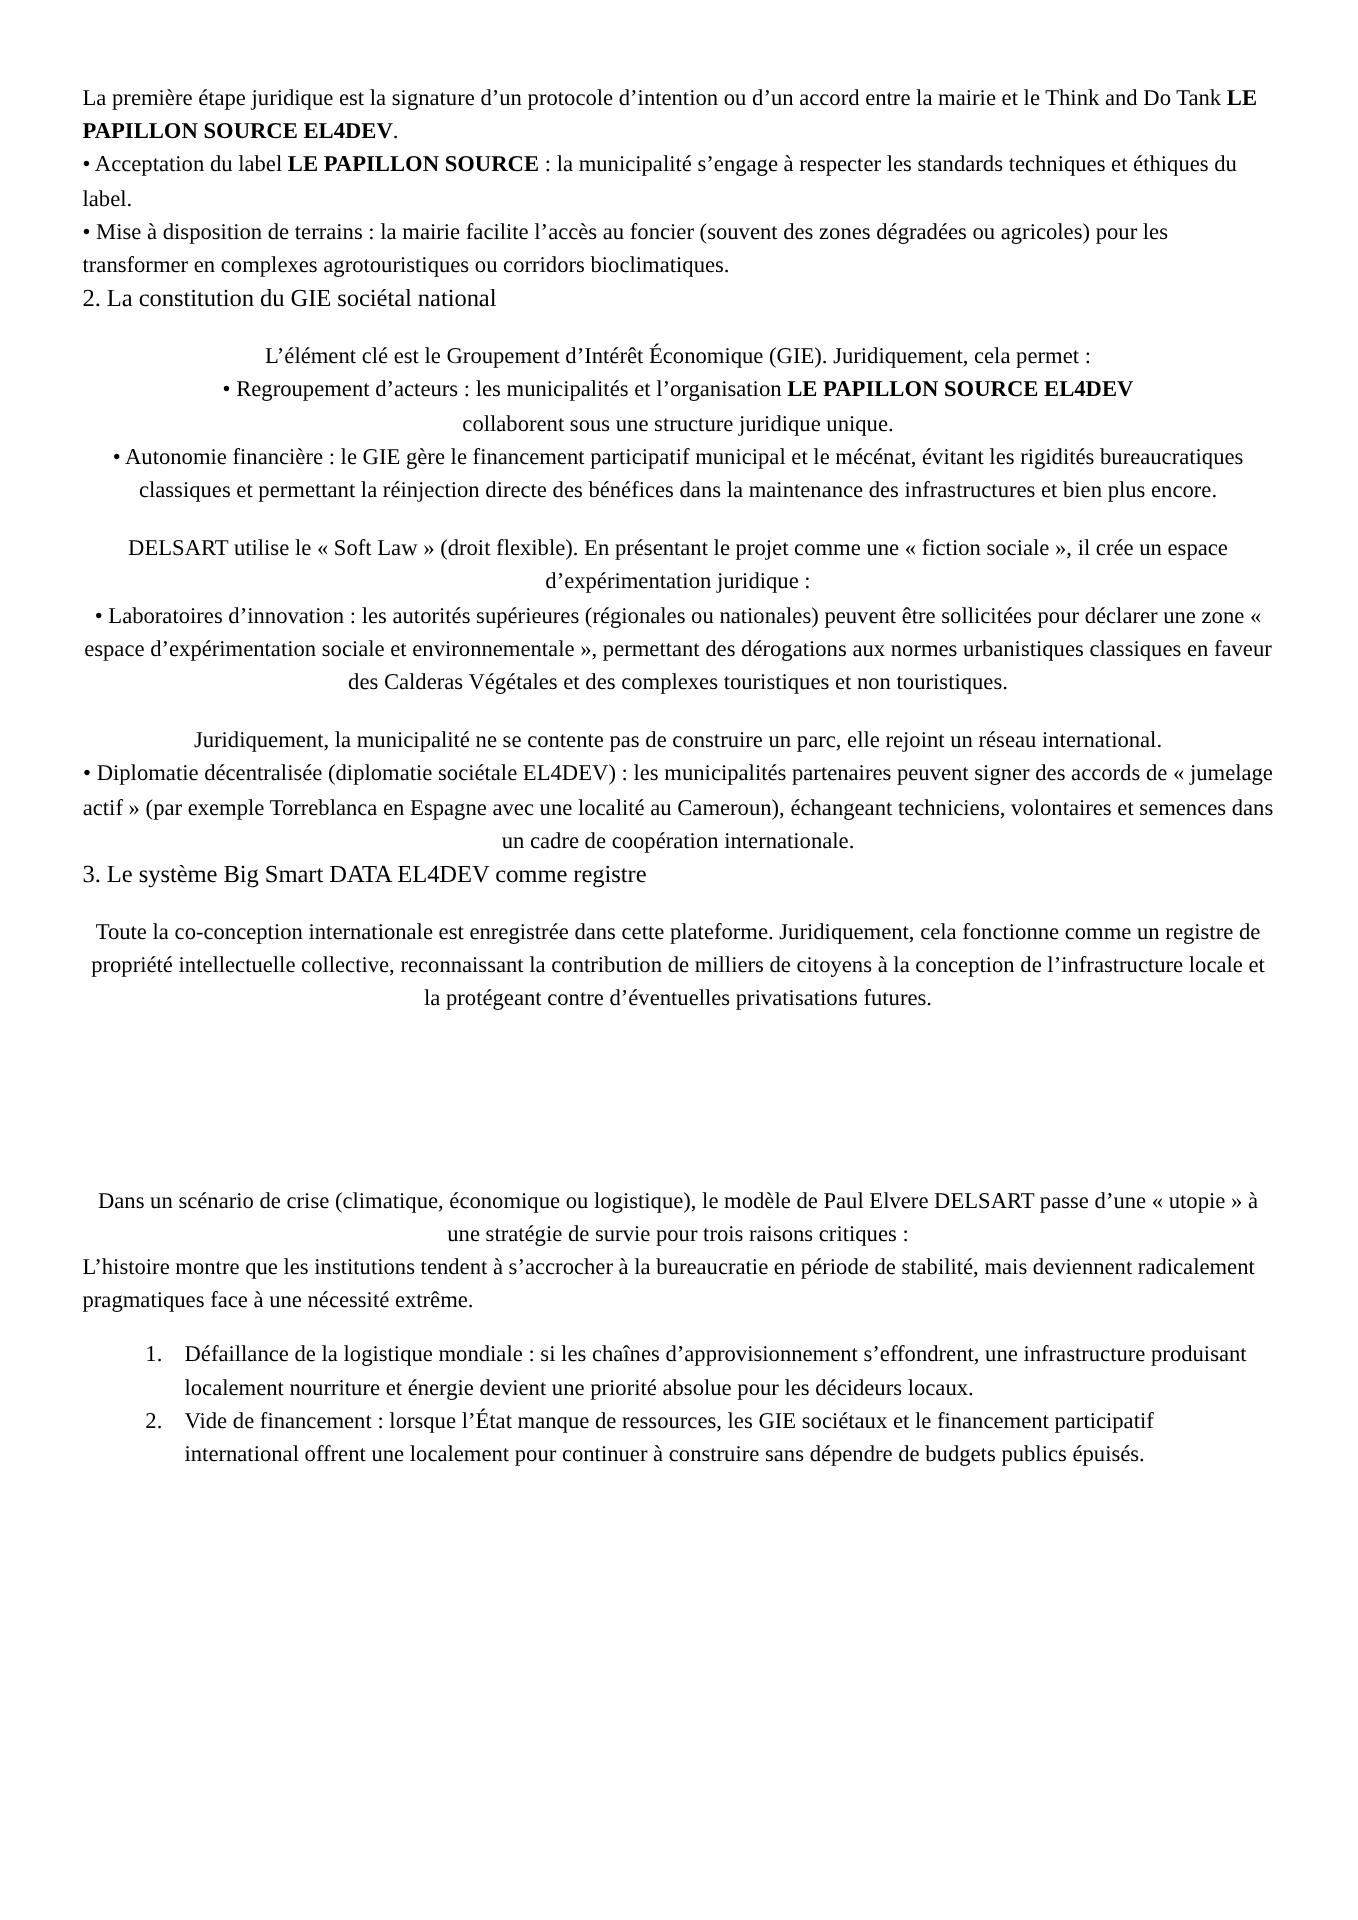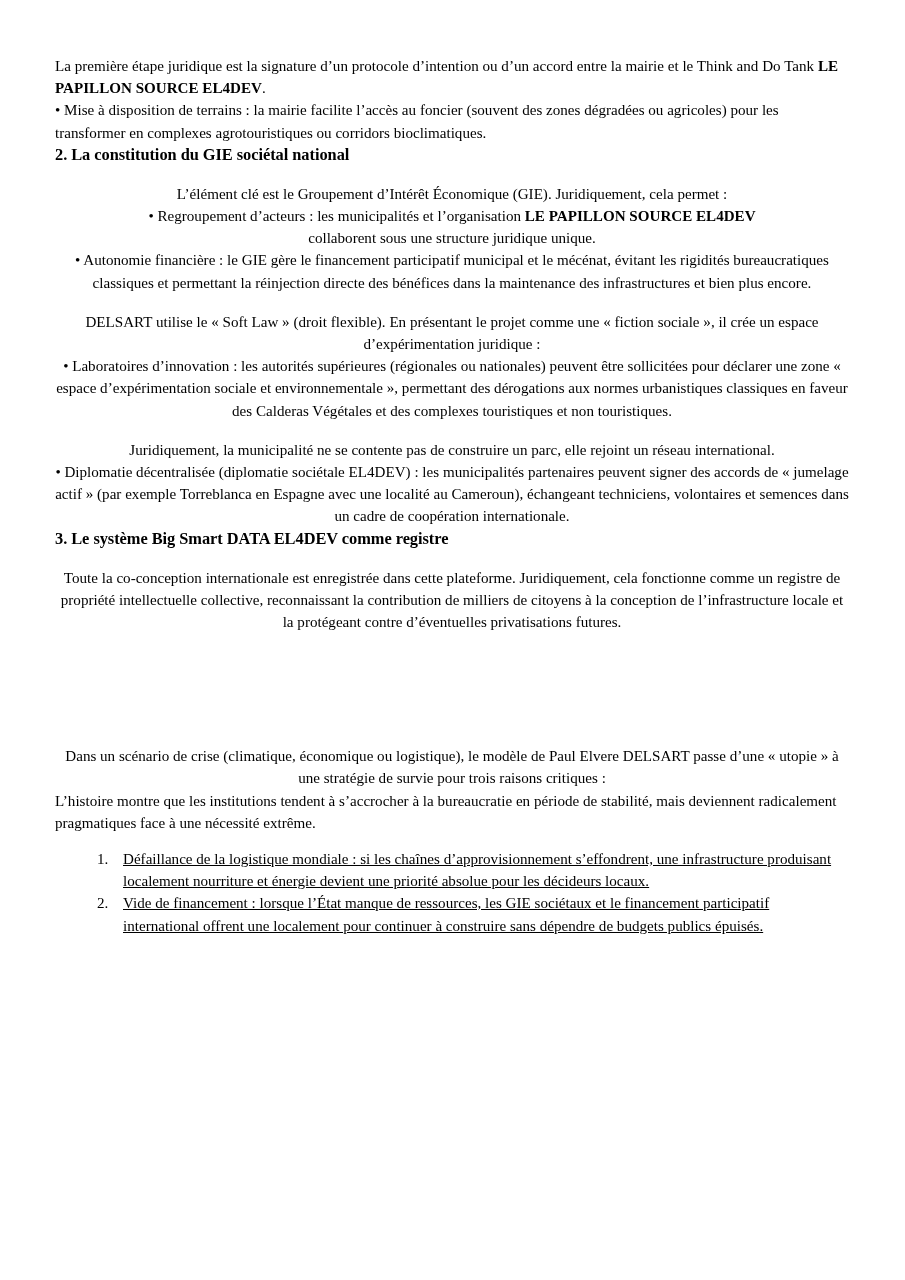--- a/index.html
+++ b/index.html
@@ -31,52 +31,52 @@
     line-height: 22.2px;
     text-align: left;
   }
   .para {
     margin: 0 0 0 0;
   }
   h2.heading {
     margin: 0;
     font-size: 16.4px;
     line-height: 22px;
-    font-weight: bold;
+    font-weight: normal;
     letter-spacing: -0.05px;
   }
   .sec-space-before { margin-top: 23px; }
   .sec-space-after  { margin-top: 17px; text-align: center; }
   .gap-large { height: 95px; }
   b, strong { font-weight: bold; }
 
   ol.numlist {
     margin: 14px 0 0 0;
     padding: 0 0 0 57px;
     list-style: decimal outside;
   }
   ol.numlist li {
     font-size: 15.1px;
     line-height: 22.2px;
     padding-left: 11px;
     margin: 0;
-    text-decoration: underline;
   }
   ol.numlist li::marker {
     font-size: 15.1px;
   }
 </style>
 </head>
 <body>
 
 <div class="page">
   <div class="doc">
 
     <p class="para"><span>La première étape juridique est la signature d’un protocole d’intention ou d’un accord entre la mairie et le Think and Do Tank </span><b>LE PAPILLON SOURCE EL4DEV</b><span>.</span></p>
 
+    <p class="para"><span>• Acceptation du label </span><b>LE PAPILLON SOURCE</b><span> : la municipalité s’engage à respecter les standards techniques et éthiques du label.</span></p>
 
     <p class="para">• Mise à disposition de terrains : la mairie facilite l’accès au foncier (souvent des zones dégradées ou agricoles) pour les transformer en complexes agrotouristiques ou corridors bioclimatiques.</p>
 
     <h2 class="heading sec-space-before">2. La constitution du GIE sociétal national</h2>
     <p class="para sec-space-after"><span>L’élément clé est le Groupement d’Intérêt Économique (GIE). Juridiquement, cela permet :<br>• Regroupement d’acteurs : les municipalités et l’organisation </span><b>LE PAPILLON SOURCE EL4DEV</b><span><br>collaborent sous une structure juridique unique.<br>• Autonomie financière : le GIE gère le financement participatif municipal et le mécénat, évitant les rigidités bureaucratiques classiques et permettant la réinjection directe des bénéfices dans la maintenance des infrastructures et bien plus encore.</span></p>
 
     <p class="para sec-space-after">DELSART utilise le « Soft Law » (droit flexible). En présentant le projet comme une « fiction sociale », il crée un espace d’expérimentation juridique :<br>• Laboratoires d’innovation : les autorités supérieures (régionales ou nationales) peuvent être sollicitées pour déclarer une zone « espace d’expérimentation sociale et environnementale », permettant des dérogations aux normes urbanistiques classiques en faveur des Calderas Végétales et des complexes touristiques et non touristiques.</p>
 
     <p class="para sec-space-after">Juridiquement, la municipalité ne se contente pas de construire un parc, elle rejoint un réseau international.<br>• Diplomatie décentralisée (diplomatie sociétale EL4DEV) : les municipalités partenaires peuvent signer des accords de « jumelage actif » (par exemple Torreblanca en Espagne avec une localité au Cameroun), échangeant techniciens, volontaires et semences dans un cadre de coopération internationale.</p>
 

